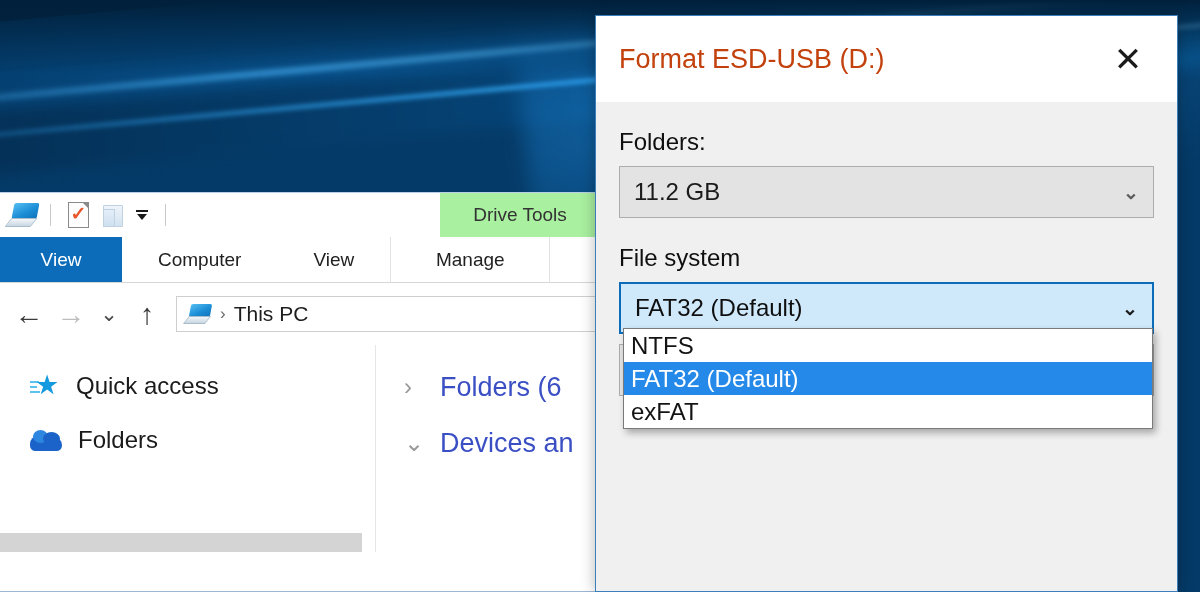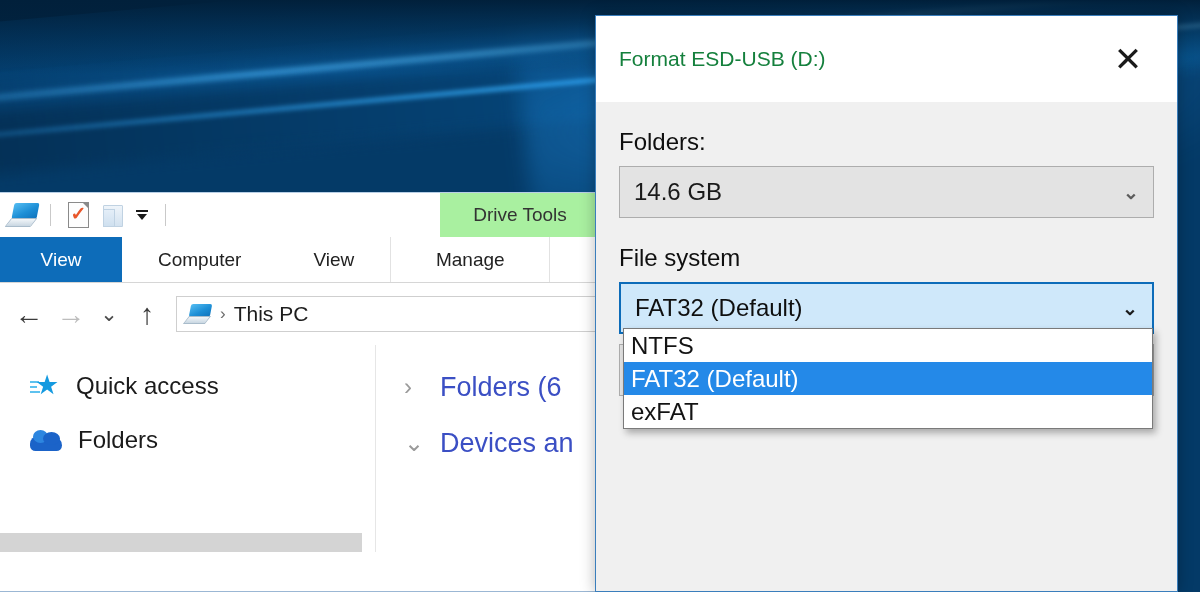--- a/index.html
+++ b/index.html
@@ -393,22 +393,22 @@
   #dlg-titlebar {
     height: 86px;
     background: #ffffff;
     display: flex;
     align-items: center;
     justify-content: space-between;
     box-sizing: border-box;
     padding-left: 23px;
   }
   #dlg-title {
-    font-size: 21px;
-    color: #15803d;
+    font-size: 27px;
+    color: #c2410c;
   }
   #dlg-close {
     width: 70px; height: 56px;
     display: flex; align-items: center; justify-content: center;
     font-size: 34px;
     color: #1a1a1a;
     font-weight: 300;
     margin-right: 14px;
   }
   #dlg-body {
@@ -588,21 +588,21 @@
 
 <div id="dialog">
   <div id="dlg-titlebar">
     <span id="dlg-title">Format ESD-USB (D:)</span>
     <div id="dlg-close">✕</div>
   </div>
 
   <div id="dlg-body">
     <div class="fld-label">Folders:</div>
     <div class="combo">
-      <span class="val">14.6 GB</span>
+      <span class="val">11.2 GB</span>
       <span class="arrow">⌄</span>
     </div>
 
     <div class="fld-label">File system</div>
     <div class="combo active">
       <span class="val">FAT32 (Default)</span>
       <span class="arrow">⌄</span>
     </div>
 
     <div class="combo clipped">

